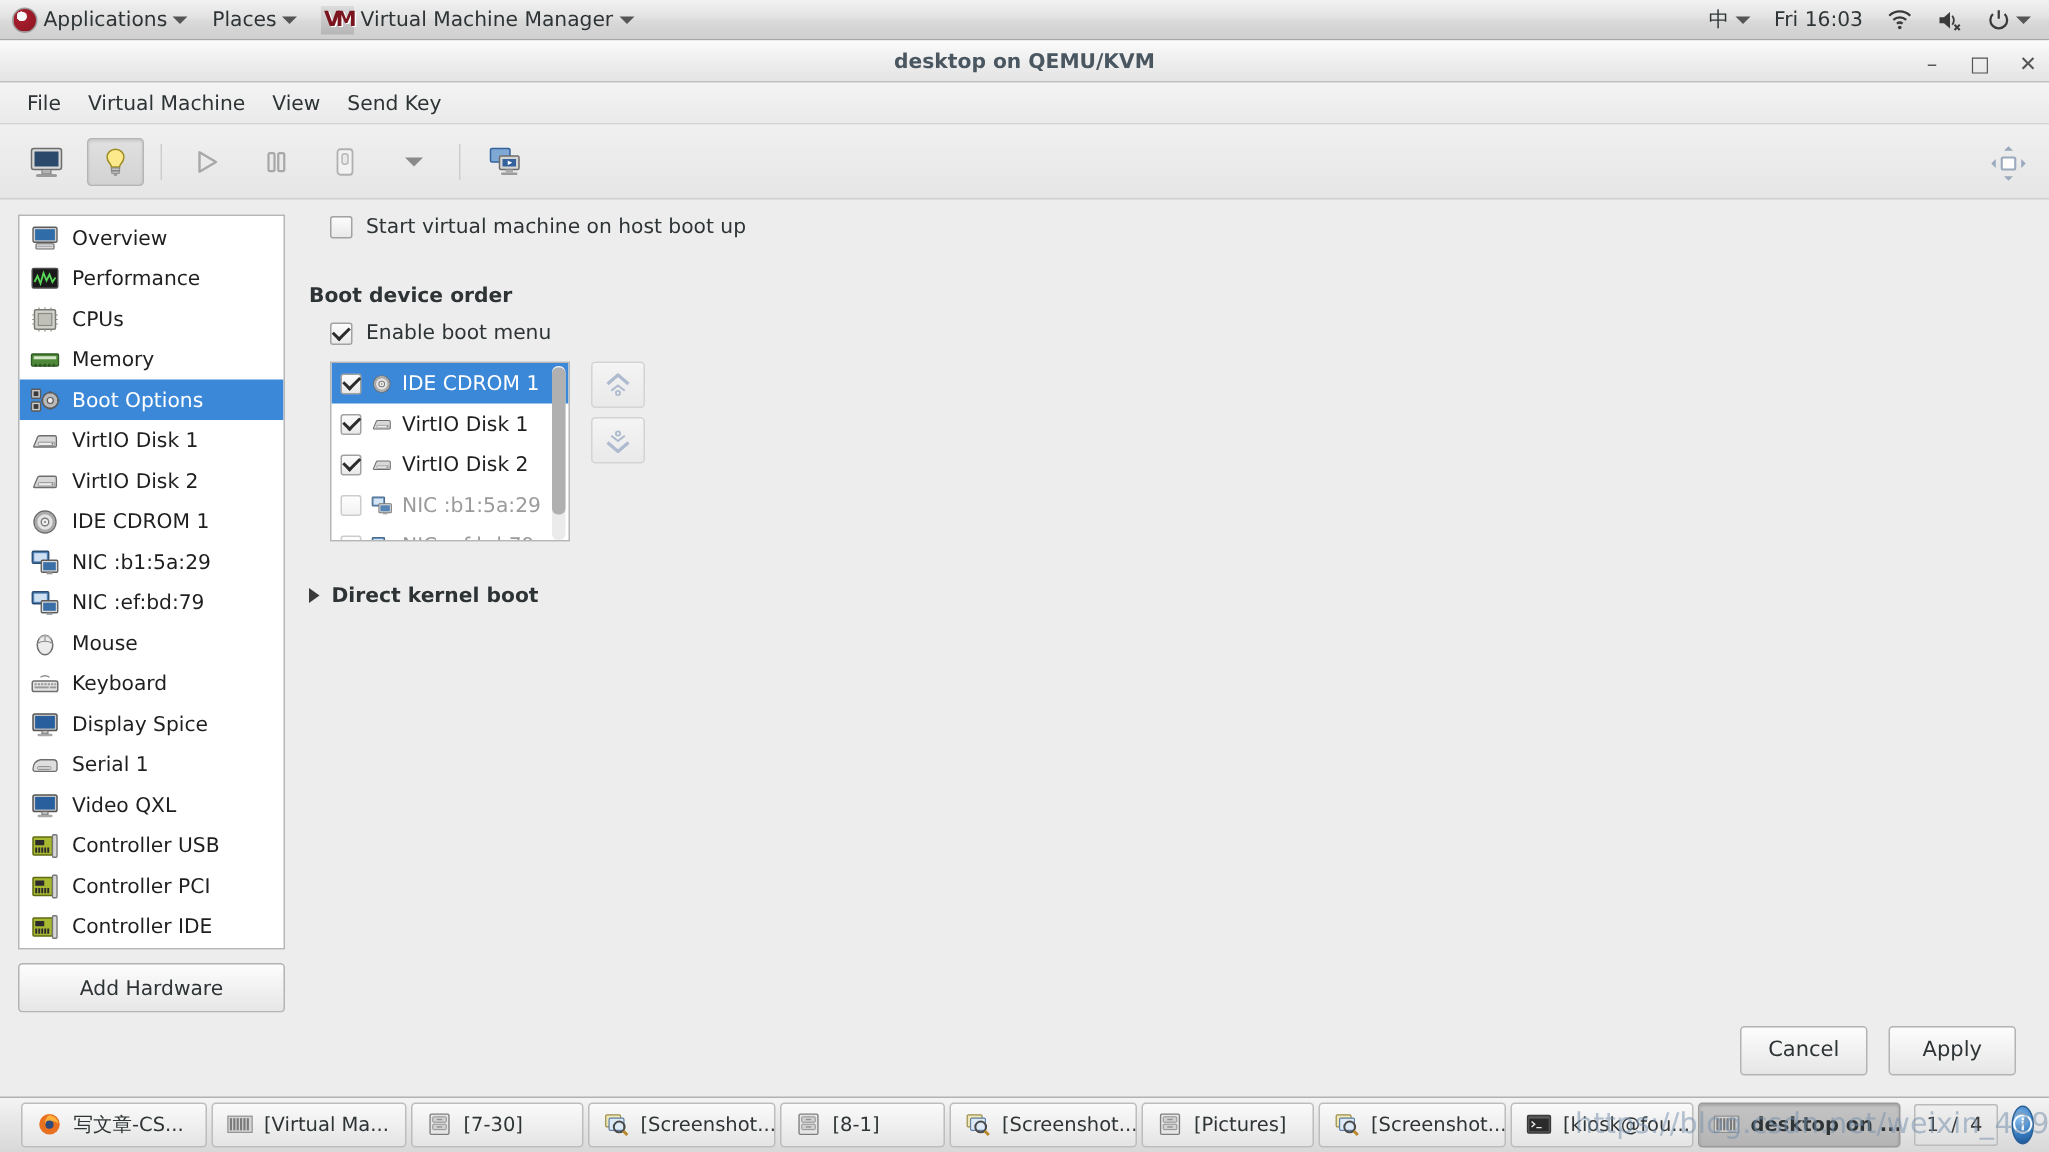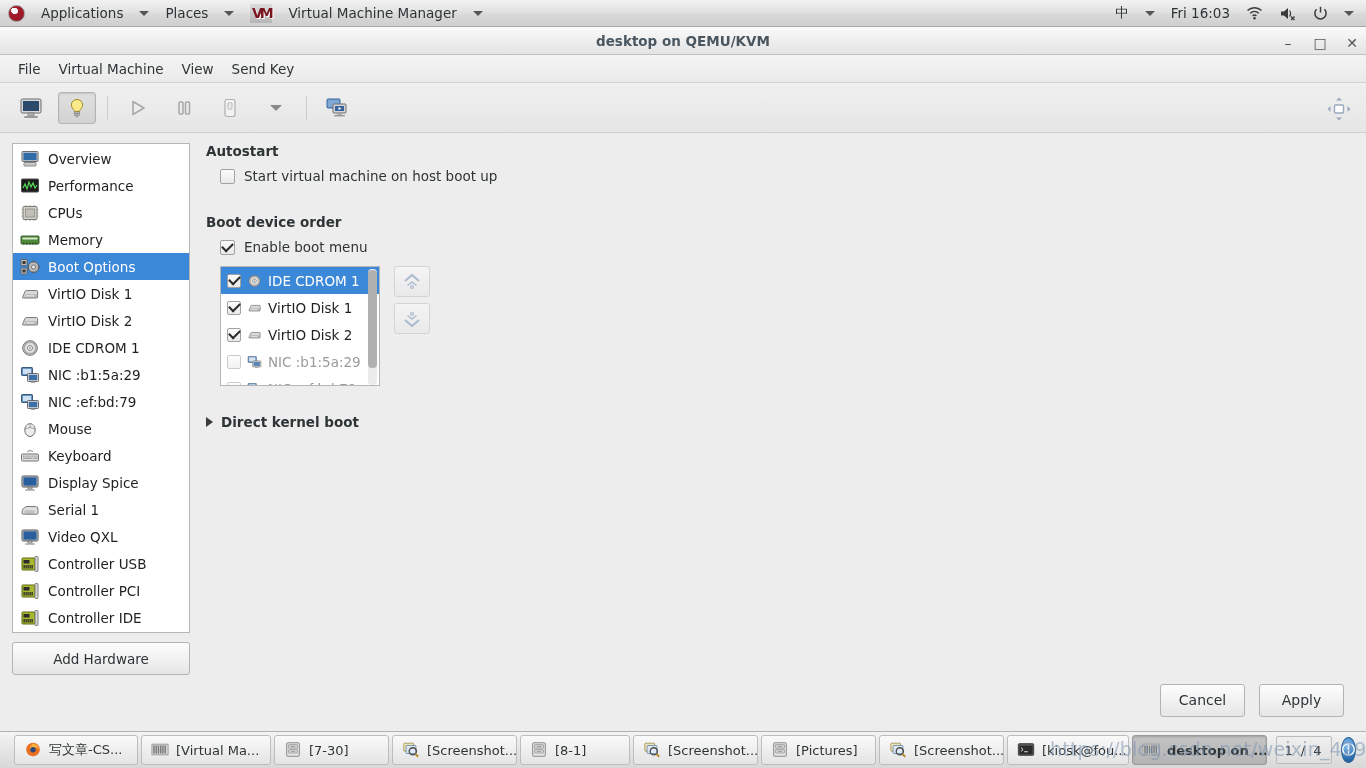--- a/index.html
+++ b/index.html
@@ -15,21 +15,21 @@
   #gnome-panel {
     height: 27px; width: 100%;
     background: linear-gradient(to bottom, #f2f2f2 0%, #e2e2e2 45%, #d9d9d9 55%, #cfcfcf 100%);
     border-bottom: 1px solid #a8a8a8;
     display: flex; align-items: center;
     font-size: 13.5px; color: #2e3436;
     position: relative;
   }
   .panel-group { display: flex; align-items: center; }
   .panel-item {
-    display: flex; align-items: center; gap: 16px;
+    display: flex; align-items: center; gap: 4px;
     padding: 0 8px; height: 26px; cursor: default;
     white-space: nowrap;
   }
   .arrow-down {
     width: 0; height: 0;
     border-left: 5px solid transparent;
     border-right: 5px solid transparent;
     border-top: 5px solid #555;
     display: inline-block;
   }
@@ -627,21 +627,20 @@
           </div>
         </div>
       <div id="add-hardware">
         <span>Add Hardware</span>
       </div>
     </div>
 
     <div id="main-panel">
       <div id="panel-body">
 
-        <div class="section-title">Autostart</div>
         <div class="cbrow">
           <span class="checkbox" id="cb-autostart"></span>
           <span class="lbl">Start virtual machine on host boot up</span>
         </div>
 
         <div class="section-title" style="margin-top:30px;">Boot device order</div>
         <div class="cbrow">
           <span class="checkbox checked" id="cb-bootmenu"></span>
           <span class="lbl">Enable boot menu</span>
         </div>

